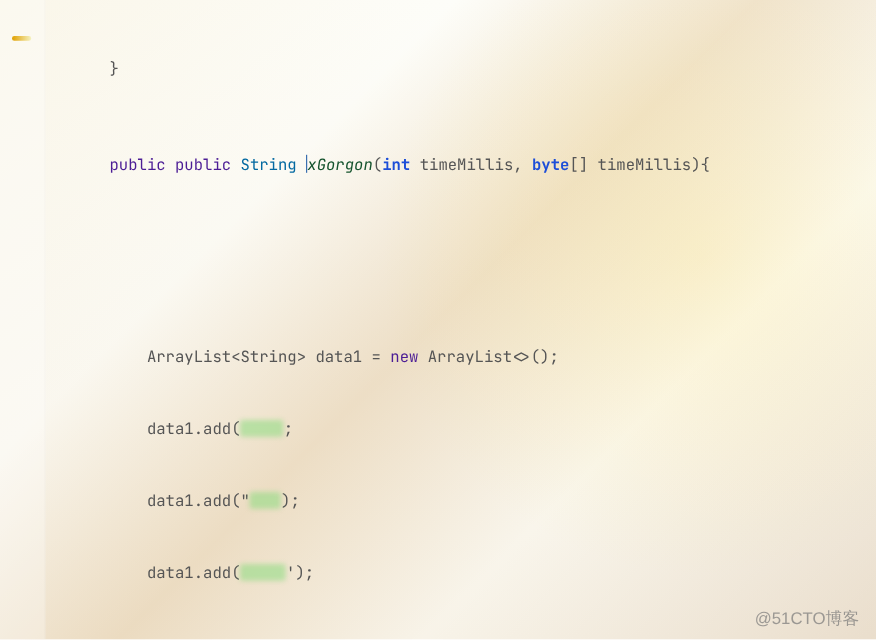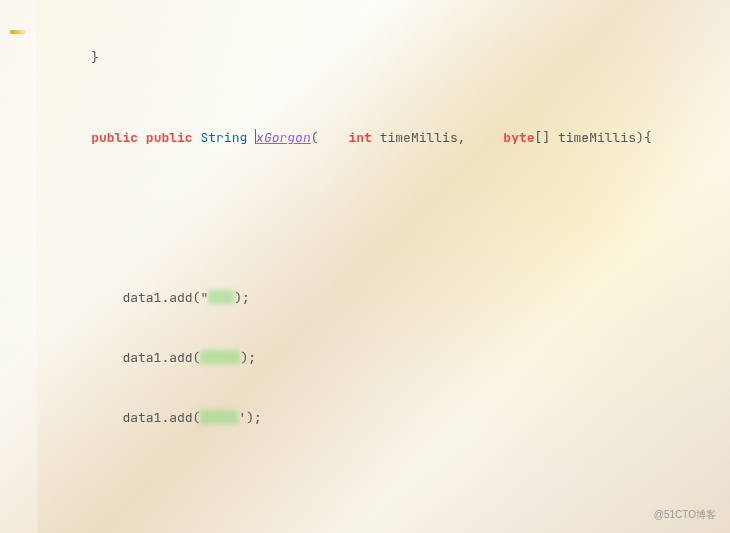--- a/index.html
+++ b/index.html
@@ -46,58 +46,59 @@
   .hl {
     position:absolute; left:-22px; right:0; top:0; bottom:0;
     background: #fff6da;
     z-index:-1;
     border-top:1px solid rgba(200,180,120,0.3);
     border-bottom:1px solid rgba(200,180,120,0.3);
   }
   .caret {
     display:inline-block; width:0; border-left:1.5px solid #3a6fb0; height:15px; vertical-align:-2px;
   }
-  .kw { color:#ef4444; font-weight:bold; }
-  .kw2 { color:#ef4444; font-weight:bold;margin-left:30px; }
+  .kw { color:#4c1d95; font-weight:normal; }
+  .kw2 { color:#1d4ed8; font-weight:bold; }
   .type { color:#0369a1; }
-  .mname { color:#8b5cf6; font-style:italic;text-decoration:underline; }
+  .mname { color:#14532d; font-style:italic; }
   .gblur {
     display:inline-block;
     background: rgba(130,220,120,0.5);
     border-radius:2px;
     filter: blur(2px);
     height:14px; vertical-align:-2px;
   }
   .wm {
     position:absolute; right:14px; bottom:8px;
     color: rgba(120,120,120,0.7);
     font-family: Arial, sans-serif;
-    font-size:10px;
+    font-size:14px;
     pointer-events:none;
   }
 </style>
 </head>
 <body>
 
 <div class="bg"></div>
 
 <div class="editor">
   <div class="gutter">
     <div class="gutter-mark"></div>
   </div>
 
   <div class="code">
     <div class="line">    }</div>
 
     <div class="line"><span class="hl"></span>    <span class="kw">public</span> <span class="kw">public</span> <span class="type">String</span> <span class="caret"></span><span class="mname">xGorgon</span>(<span class="kw2">int</span> <span>timeMillis</span>, <span class="kw2">byte</span><span>[]</span> <span>timeMillis</span>){</div>
 
     <div class="line"></div>
 
+    <div class="line">        <span>ArrayList&lt;String&gt;</span> <span>data1</span> = <span class="kw">new</span> <span>ArrayList&lt;&gt;</span>();</div>
+    <div class="line">        <span>data1.add</span>(<span class="gblur" style="width:36px"></span>;</div>
     <div class="line">        <span>data1.add</span>("<span class="gblur" style="width:26px"></span>);</div>
-    <div class="line">        <span>data1.add</span>(<span class="gblur" style="width:40px"></span>);</div>
     <div class="line">        <span>data1.add</span>(<span class="gblur" style="width:38px"></span>');</div>
     
     
 
     
 
     
     
     
     

